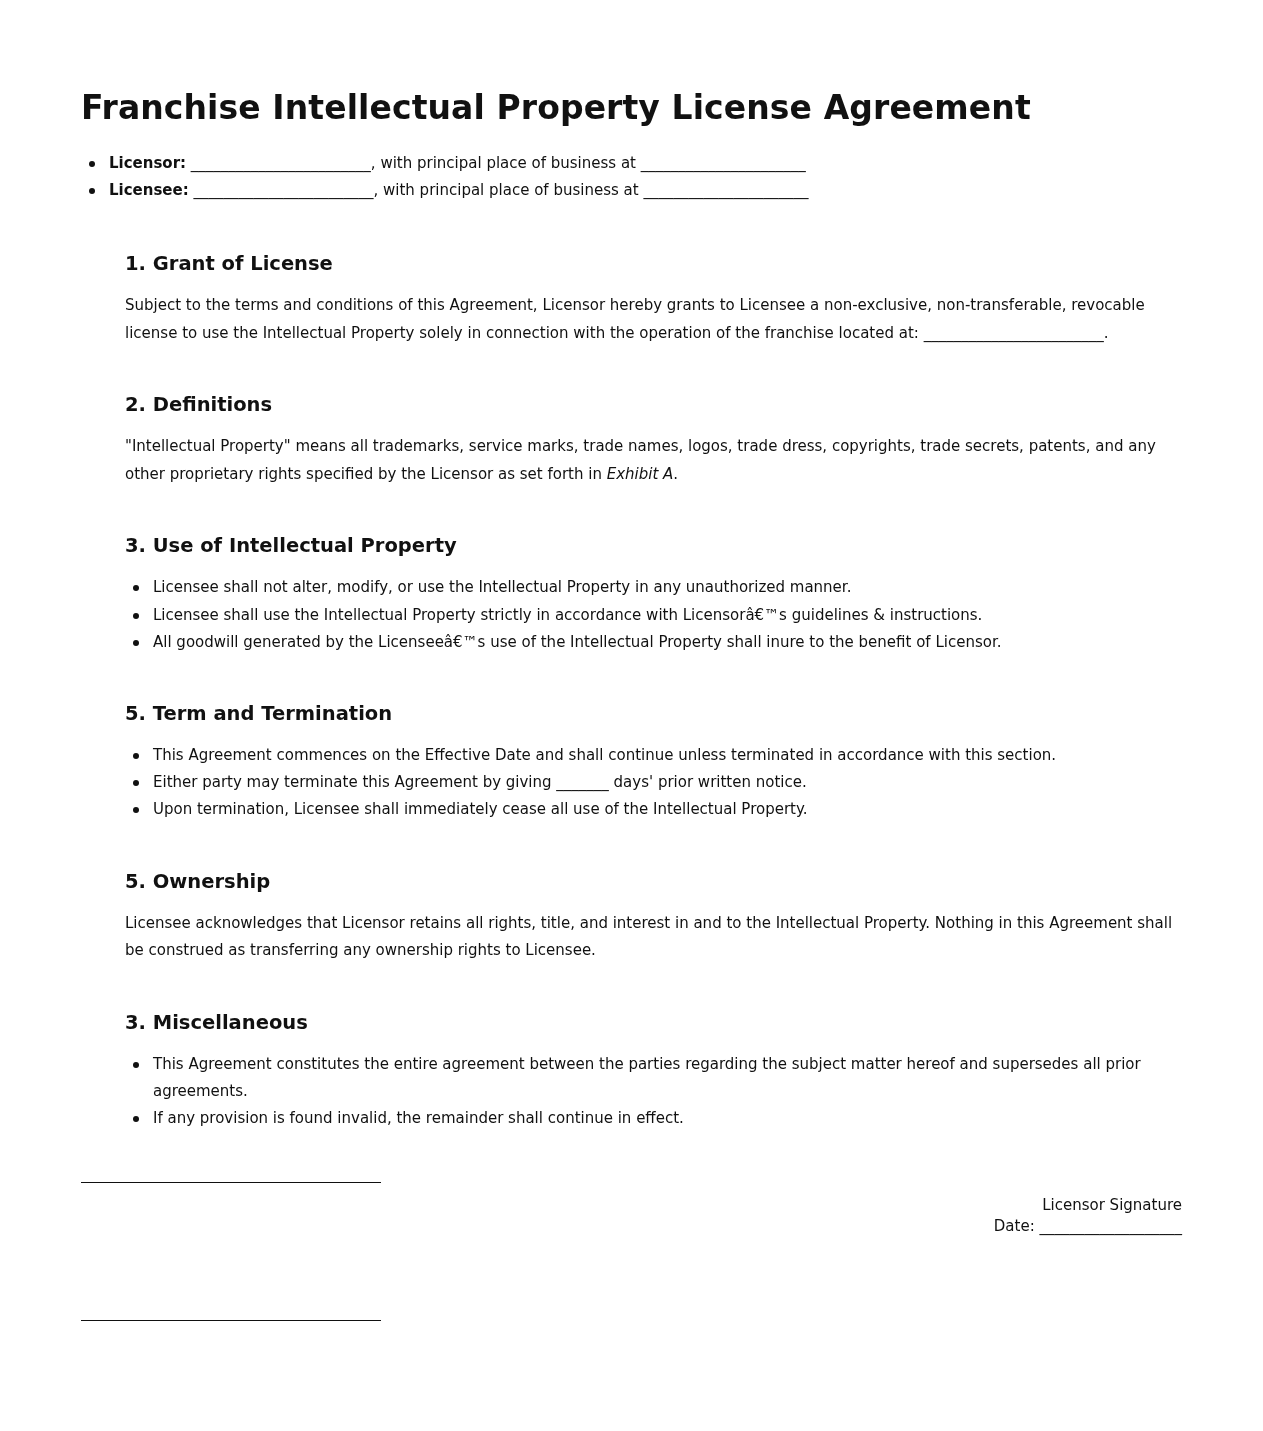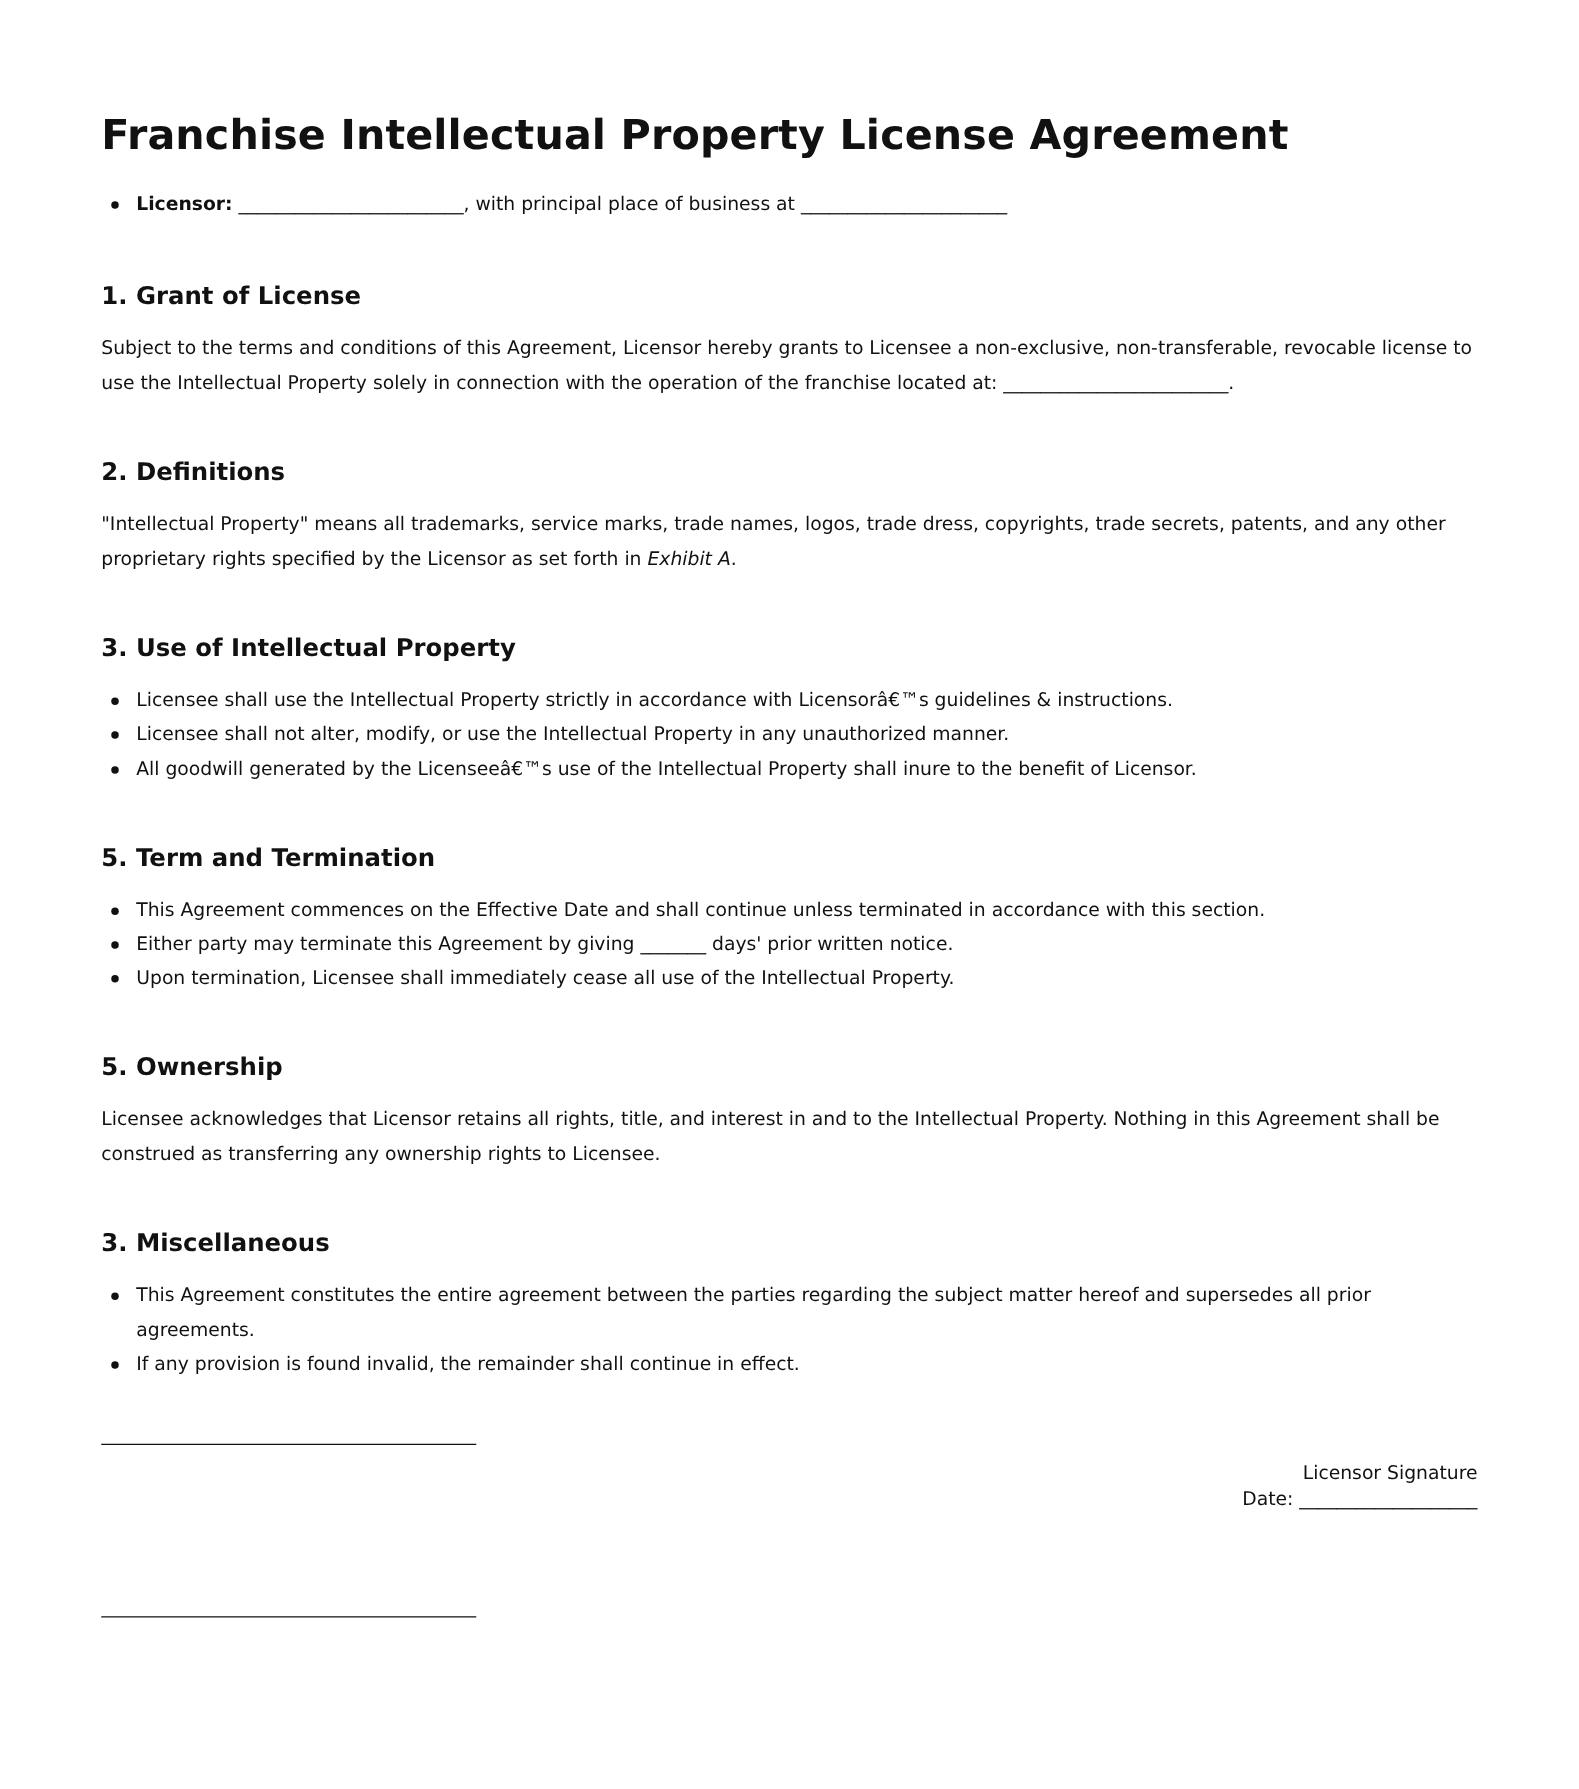--- a/index.html
+++ b/index.html
@@ -45,21 +45,21 @@
     height: 6px;
     background: #111111;
     border-radius: 50%;
   }
   h2 {
     font-size: 19.5px;
     font-weight: bold;
     margin: 0 0 14px 0;
     line-height: 28px;
   }
-  .section { margin-top: 44px; }
+  .section { margin-top: 44px; margin-left: 44px; }
   .section.first { margin-top: 46px; }
   .bold { font-weight: bold; }
   .italic { font-style: italic; }
   .sigblock { margin-top: 50px; }
   .sigline {
     width: 300px;
     height: 1px;
     background: #111111;
     margin-bottom: 12px;
   }
@@ -67,37 +67,38 @@
   .sigblock2 { margin-top: 83px; }
 </style>
 </head>
 <body>
 
 <div class="doc">
   <h1>Franchise Intellectual Property License Agreement</h1>
 
   <ul>
     <li><span class="bold">Licensor:</span><span> ________________________, with principal place of business at ______________________</span></li>
+    <li><span class="bold">Licensee:</span><span> ________________________, with principal place of business at ______________________</span></li>
   </ul>
 
   <div class="section first">
     <h2>1. Grant of License</h2>
     <p>Subject to the terms and conditions of this Agreement, Licensor hereby grants to Licensee a non-exclusive, non-transferable, revocable license to use the Intellectual Property solely in connection with the operation of the franchise located at: ________________________.</p>
   </div>
 
   <div class="section">
     <h2>2. Definitions</h2>
     <p><span>"Intellectual Property" means all trademarks, service marks, trade names, logos, trade dress, copyrights, trade secrets, patents, and any other proprietary rights specified by the Licensor as set forth in </span><span class="italic">Exhibit A</span><span>.</span></p>
   </div>
 
   <div class="section">
     <h2>3. Use of Intellectual Property</h2>
     <ul>
+      <li>Licensee shall not alter, modify, or use the Intellectual Property in any unauthorized manner.</li>
       <li>Licensee shall use the Intellectual Property strictly in accordance with Licensorâ€™s guidelines &amp; instructions.</li>
-      <li>Licensee shall not alter, modify, or use the Intellectual Property in any unauthorized manner.</li>
       <li>All goodwill generated by the Licenseeâ€™s use of the Intellectual Property shall inure to the benefit of Licensor.</li>
     </ul>
   </div>
 
   <div class="section">
     <h2>5. Term and Termination</h2>
     <ul>
       <li>This Agreement commences on the Effective Date and shall continue unless terminated in accordance with this section.</li>
       <li>Either party may terminate this Agreement by giving _______ days' prior written notice.</li>
       <li>Upon termination, Licensee shall immediately cease all use of the Intellectual Property.</li>

